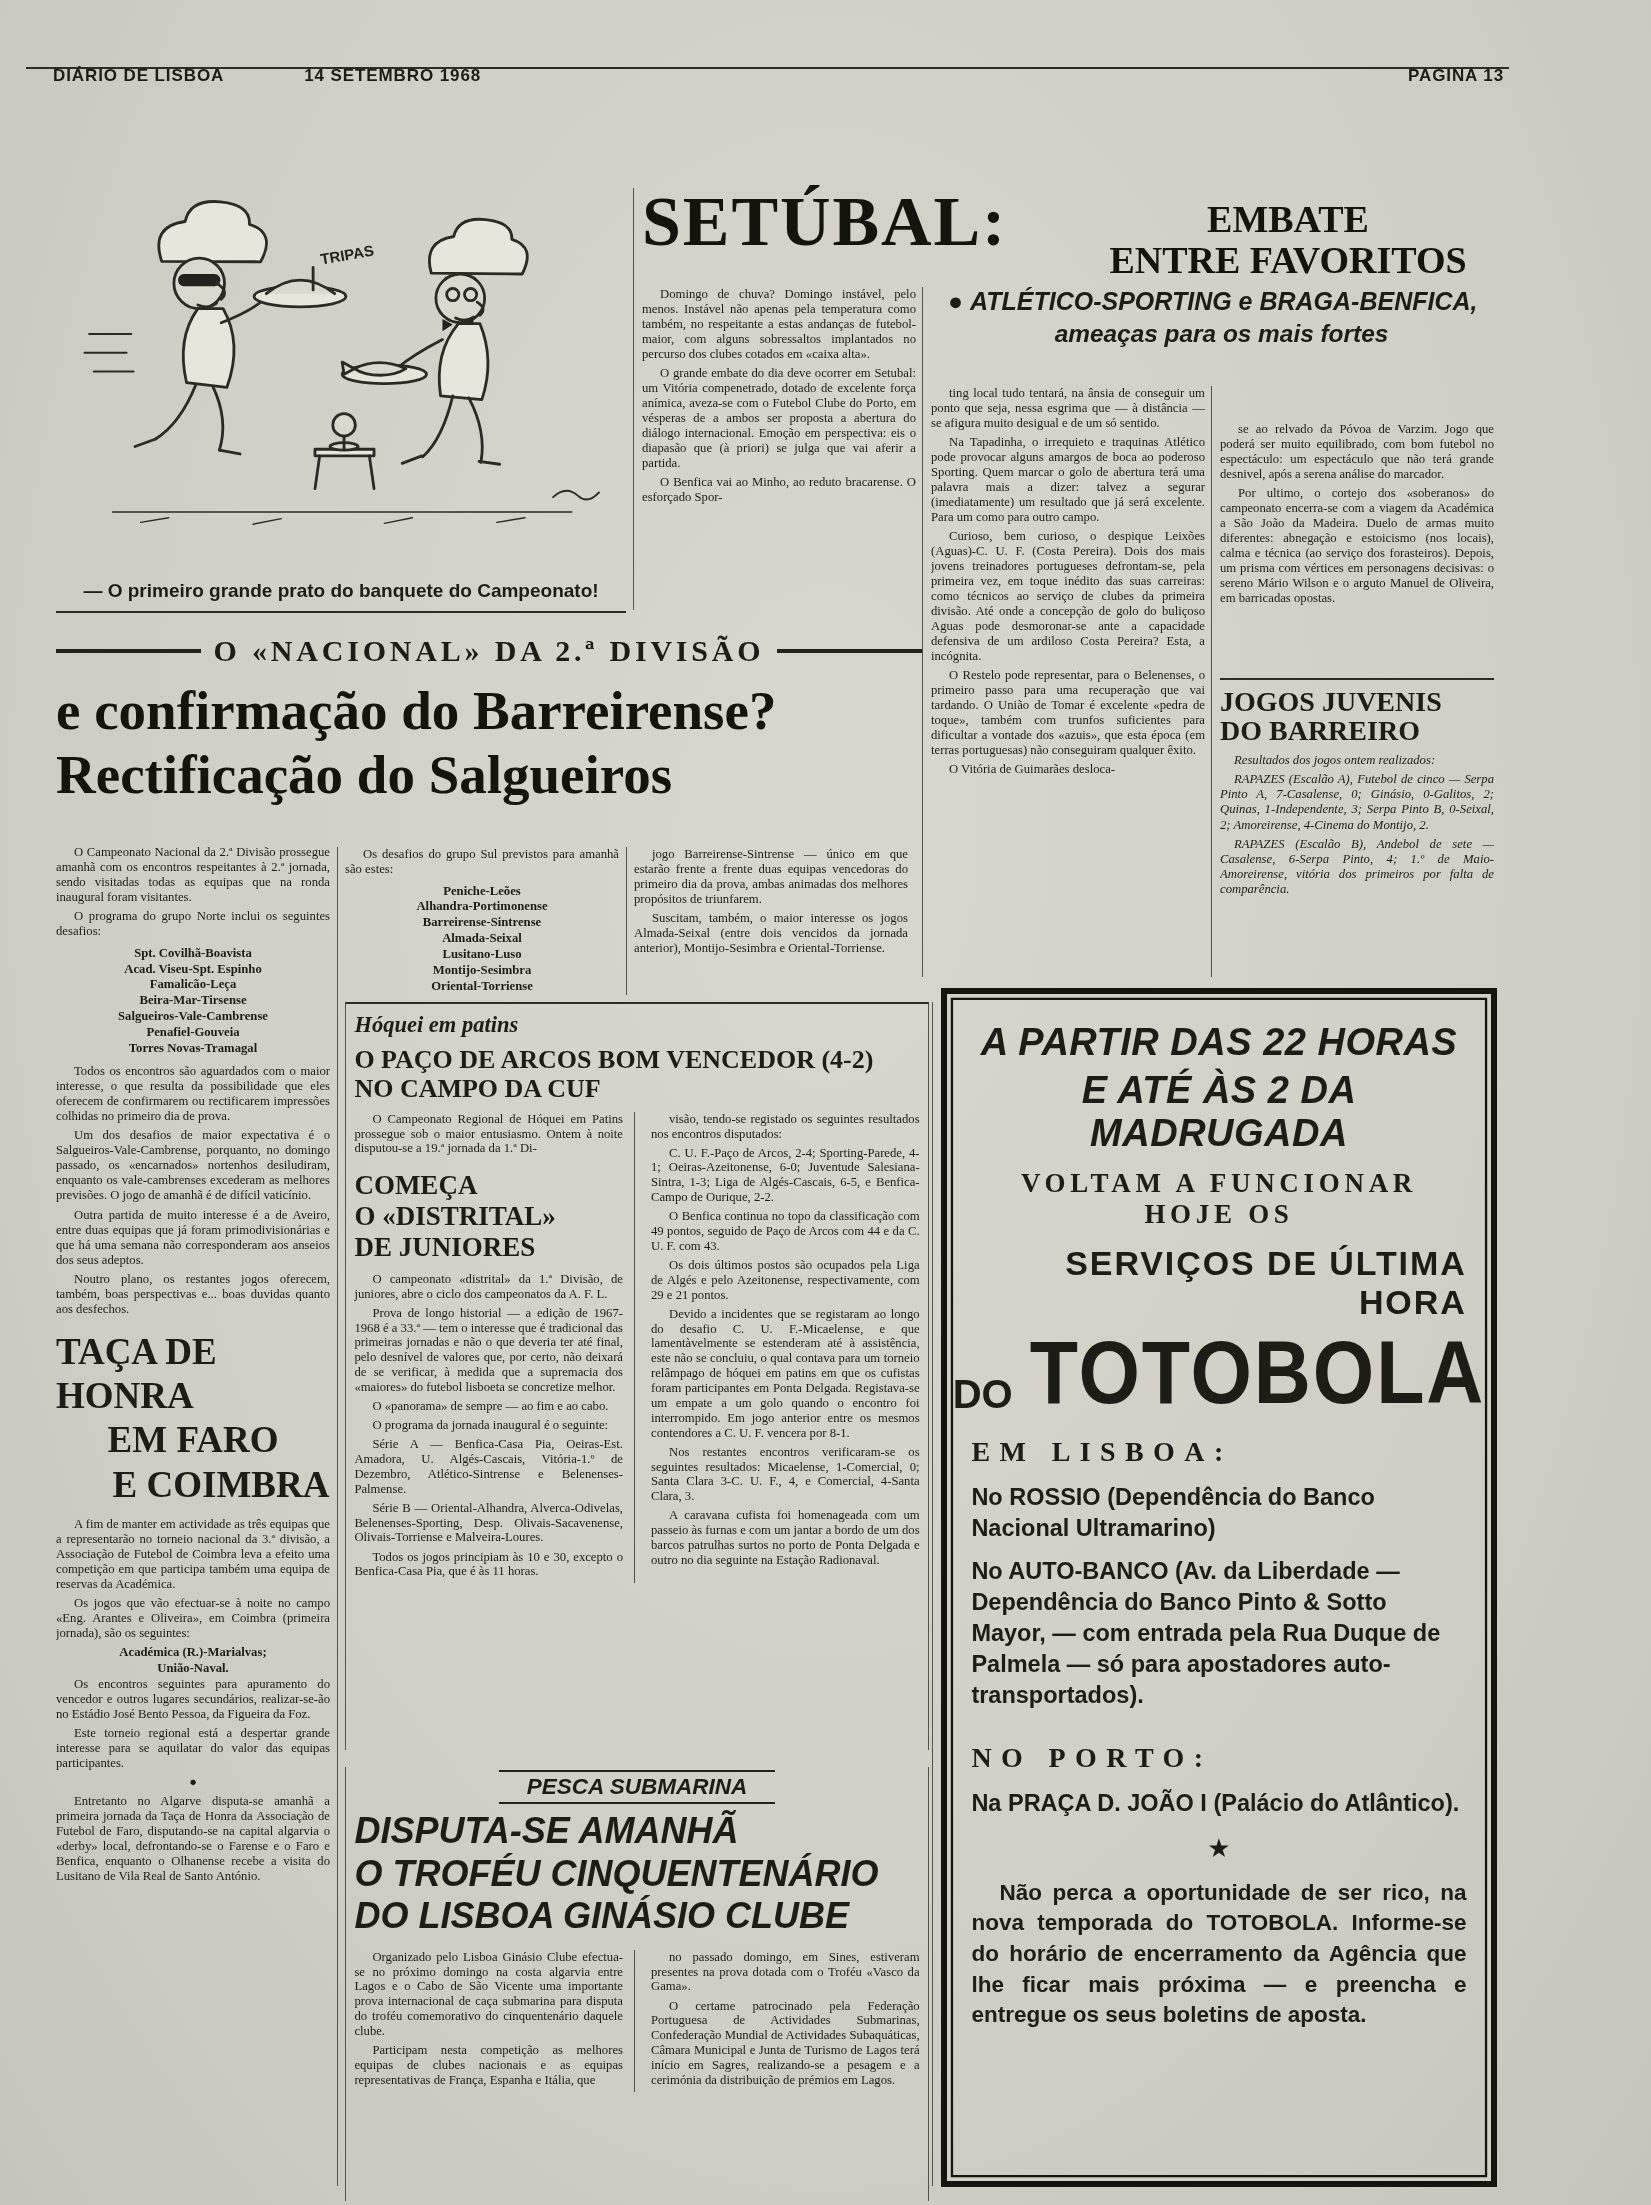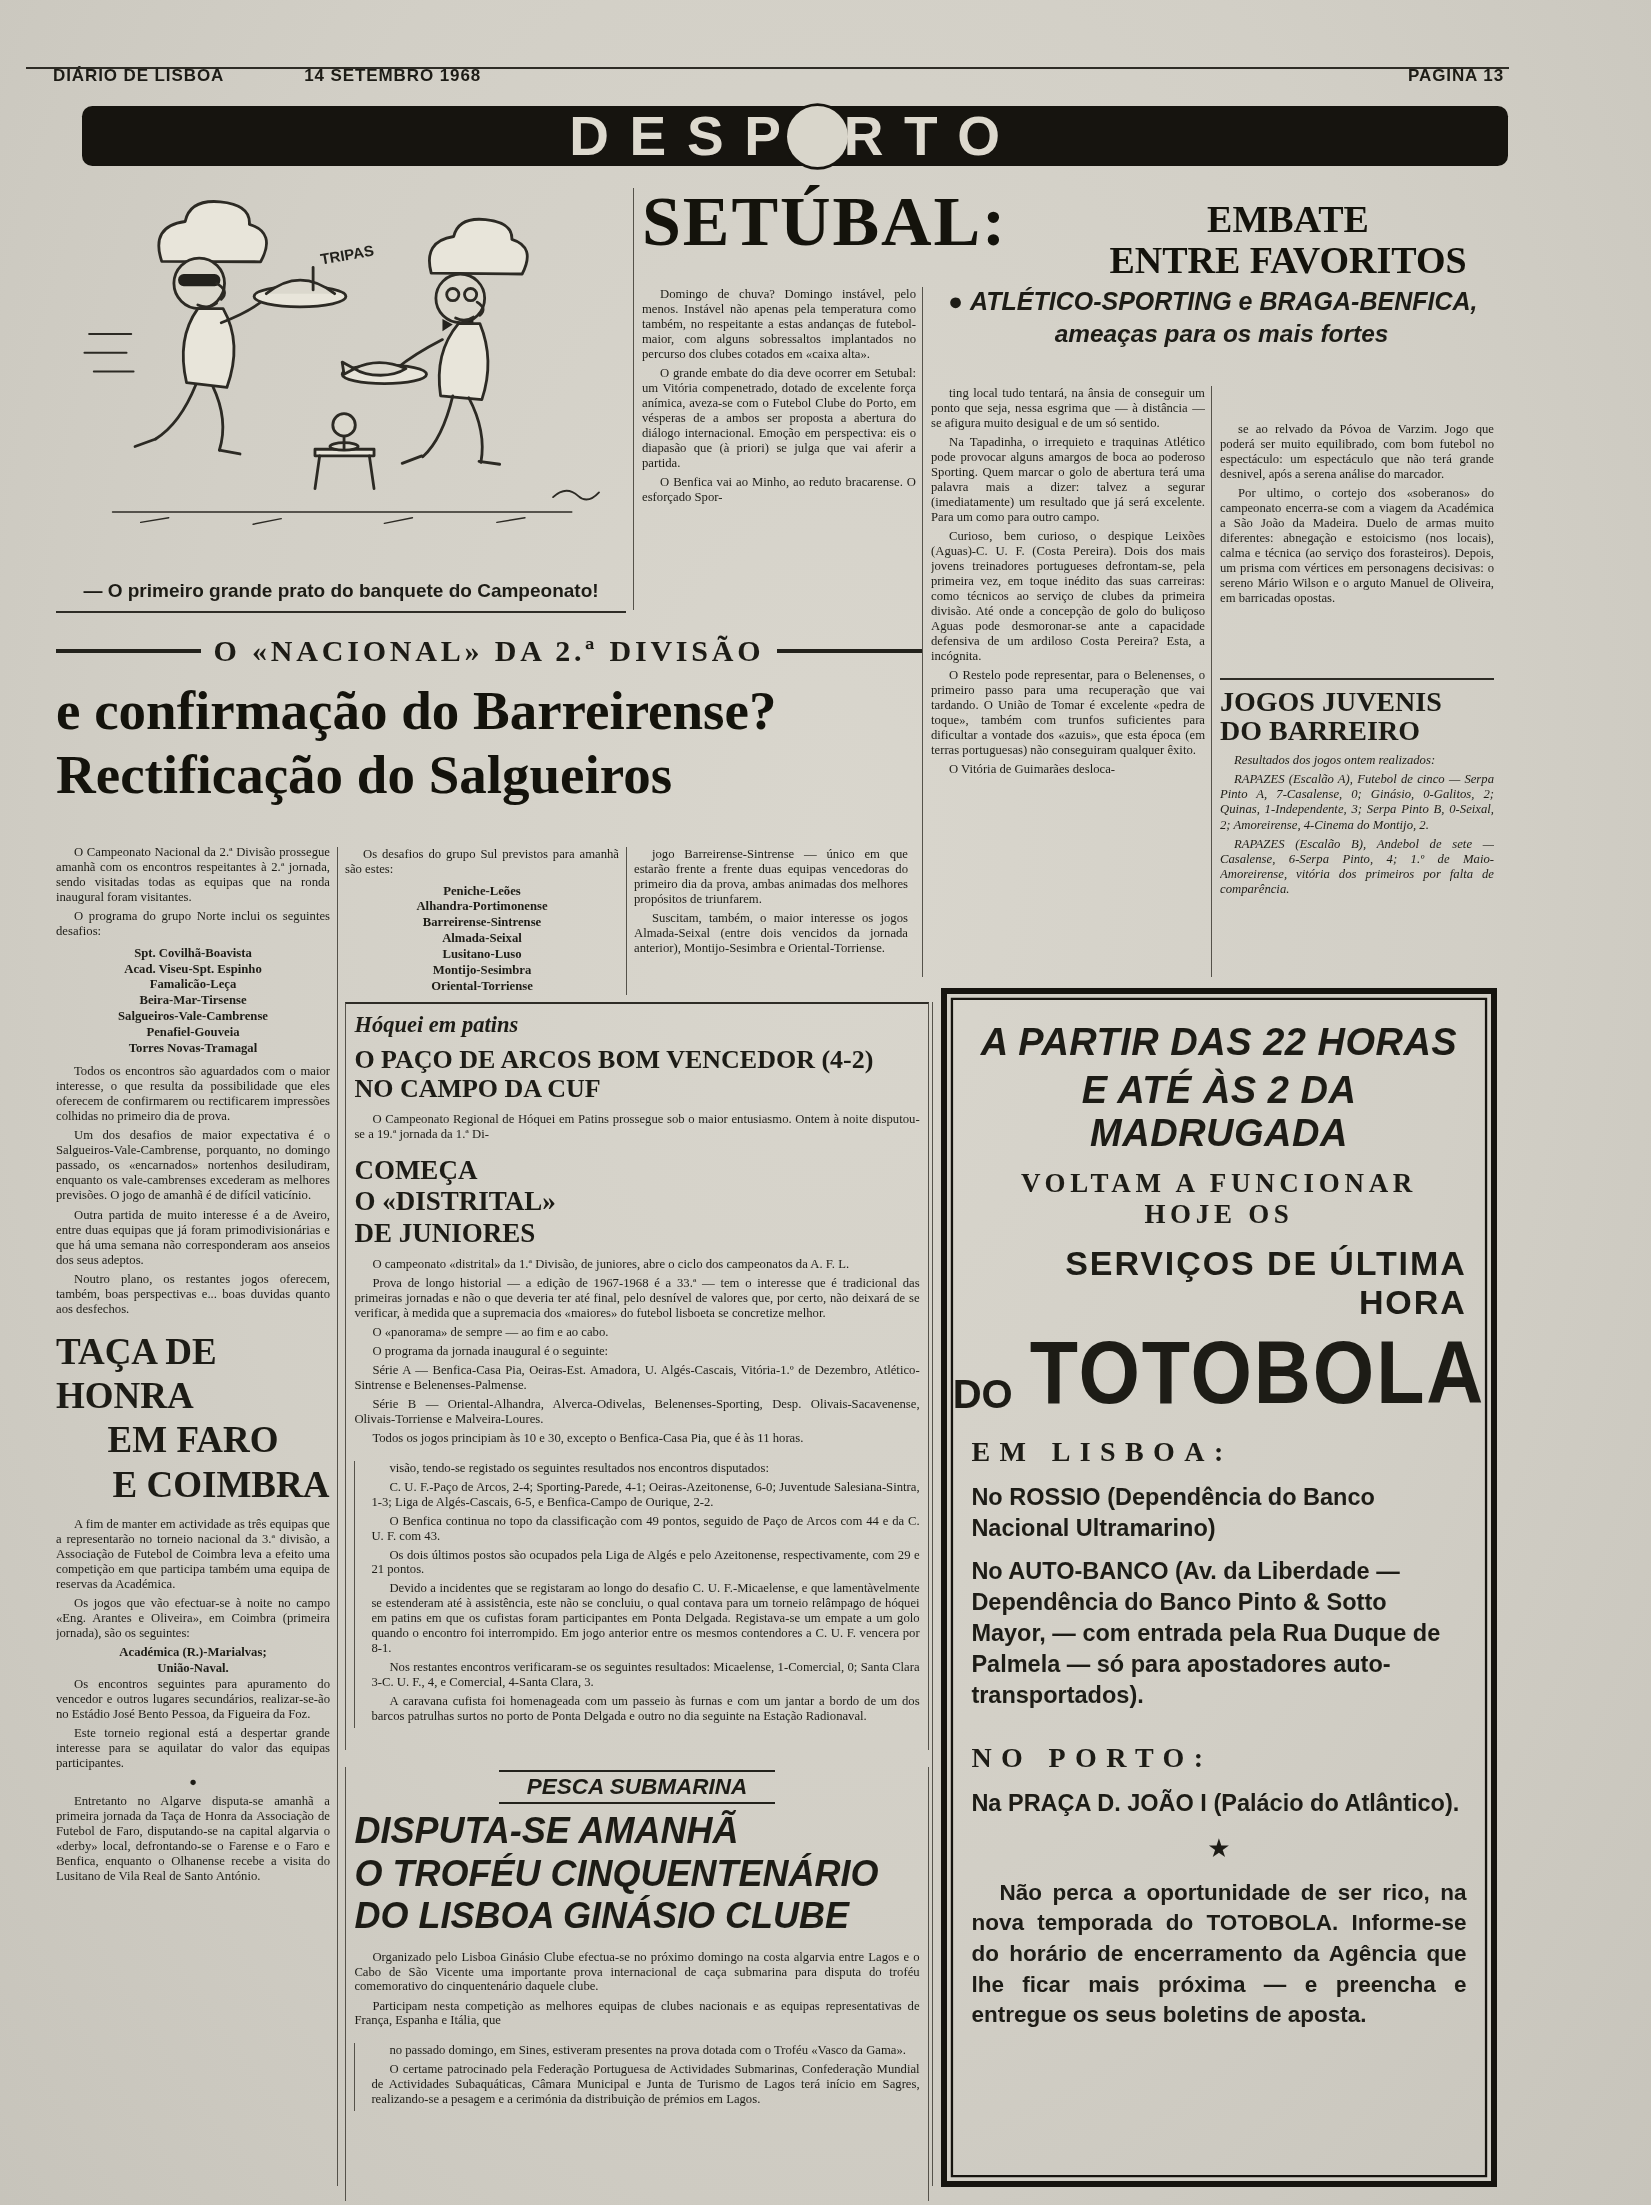--- a/index.html
+++ b/index.html
@@ -73,21 +73,21 @@
   .honra-title .l2{text-align:center;}
   .honra-title .l3{text-align:center; padding-left:56px;}
   .dotline{text-align:center; text-indent:0 !important; margin:4.7px 0;}
 
   
   .hoquei-box{position:absolute; left:345px; top:1002px; width:584px; height:748px; overflow:hidden;
     border-top:2.3px solid #2e2c26; border-left:1.4px solid #55524a; border-right:1.4px solid #55524a;
     padding:4.7px 8.4px; box-sizing:border-box;}
   .hoquei-kicker{font-weight:bold; font-style:italic; font-size:22.5px; margin:3.8px 0 6.6px;}
   .hoquei-head{font-weight:bold; font-size:26px; line-height:1.12; margin:0 0 8.4px;}
-  .twocol{display:flex; gap:11px;flex-direction:column;}
+  .twocol{display:flex; gap:11px;}
   .twocol .sub{flex:1; font-size:12.7px; line-height:1.17; text-align:justify; overflow:hidden;}
   .twocol .sub p{margin:0 0 4.2px; text-indent:18px;}
   .twocol .sub.right{border-left:1.4px solid #55524a; padding-left:16px;}
   .distrital-title{font-weight:bold; font-size:27px; line-height:1.15; margin:14px 0 8.4px;}
 
   
   .pesca{position:absolute; left:345px; top:1767px; width:584px; height:434px; overflow:hidden;
     border-left:1.4px solid #55524a; border-right:1.4px solid #55524a; padding:0 8.4px; box-sizing:border-box;}
   .pesca-kicker-wrap{text-align:center; margin:2.8px 0 6.6px;}
   .pesca-kicker{display:inline-block; border-top:2.3px solid #23221c; border-bottom:2.3px solid #23221c;
@@ -116,25 +116,20 @@
 
 <div class="page">
 
   <div class="masthead">
     <span>DIÁRIO DE LISBOA</span>
     <span class="date">14 SETEMBRO 1968</span>
     <span class="pageno">PAGINA 13</span>
   </div>
   <div class="rule" style="left:26px; top:67px; width:1483px; height:2.3px;"></div>
 
-  <div class="banner">
-    <span>DESP</span>
-    <span class="ball"></span>
-    <span style="margin-left:-9.4px;">RTO</span>
-  </div>
 
   <div class="cartoon">
     <svg viewBox="0 0 1215 830">
       <g stroke="#2c2a24" stroke-width="6" fill="none" stroke-linecap="round" stroke-linejoin="round">
 
         <line x1="70" y1="320" x2="160" y2="320" stroke-width="4"></line>
         <line x1="60" y1="360" x2="150" y2="360" stroke-width="4"></line>
         <line x1="80" y1="400" x2="165" y2="400" stroke-width="4"></line>
 
         <path d="M225 165 q-25 -75 50 -85 q10 -48 75 -42 q65 6 62 48 q58 18 24 80 z" fill="#e8e5da"></path>

